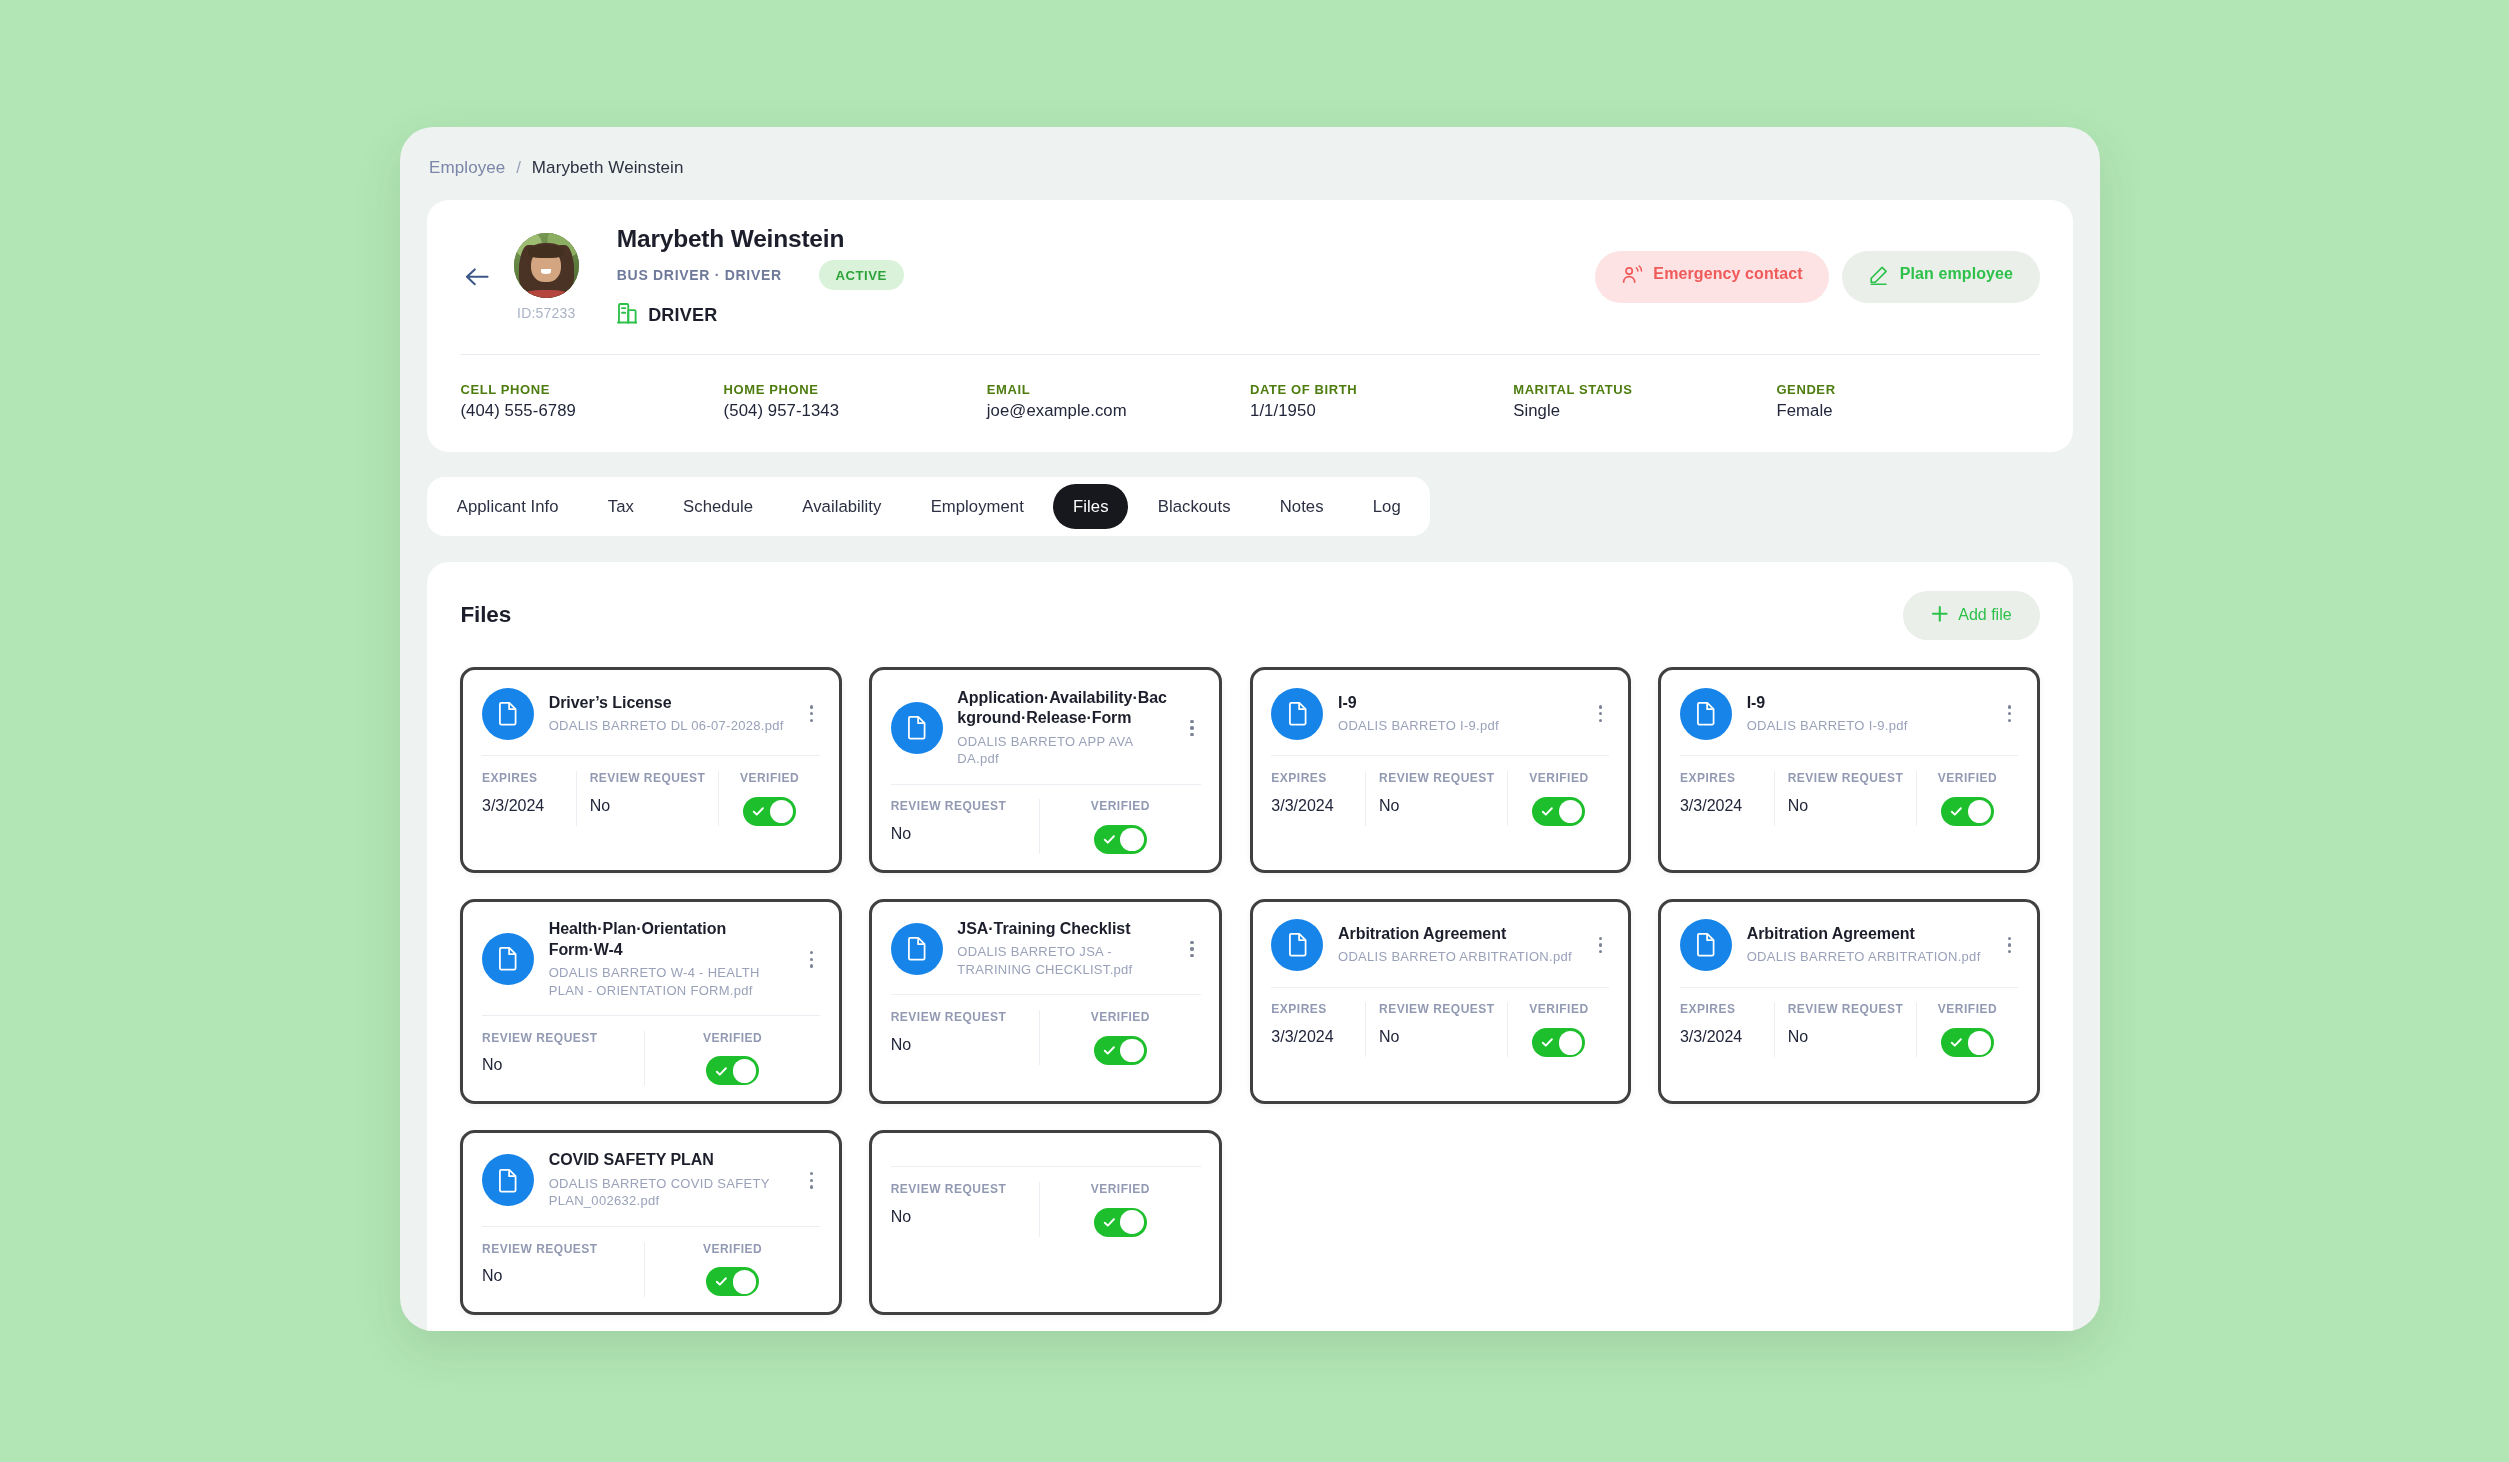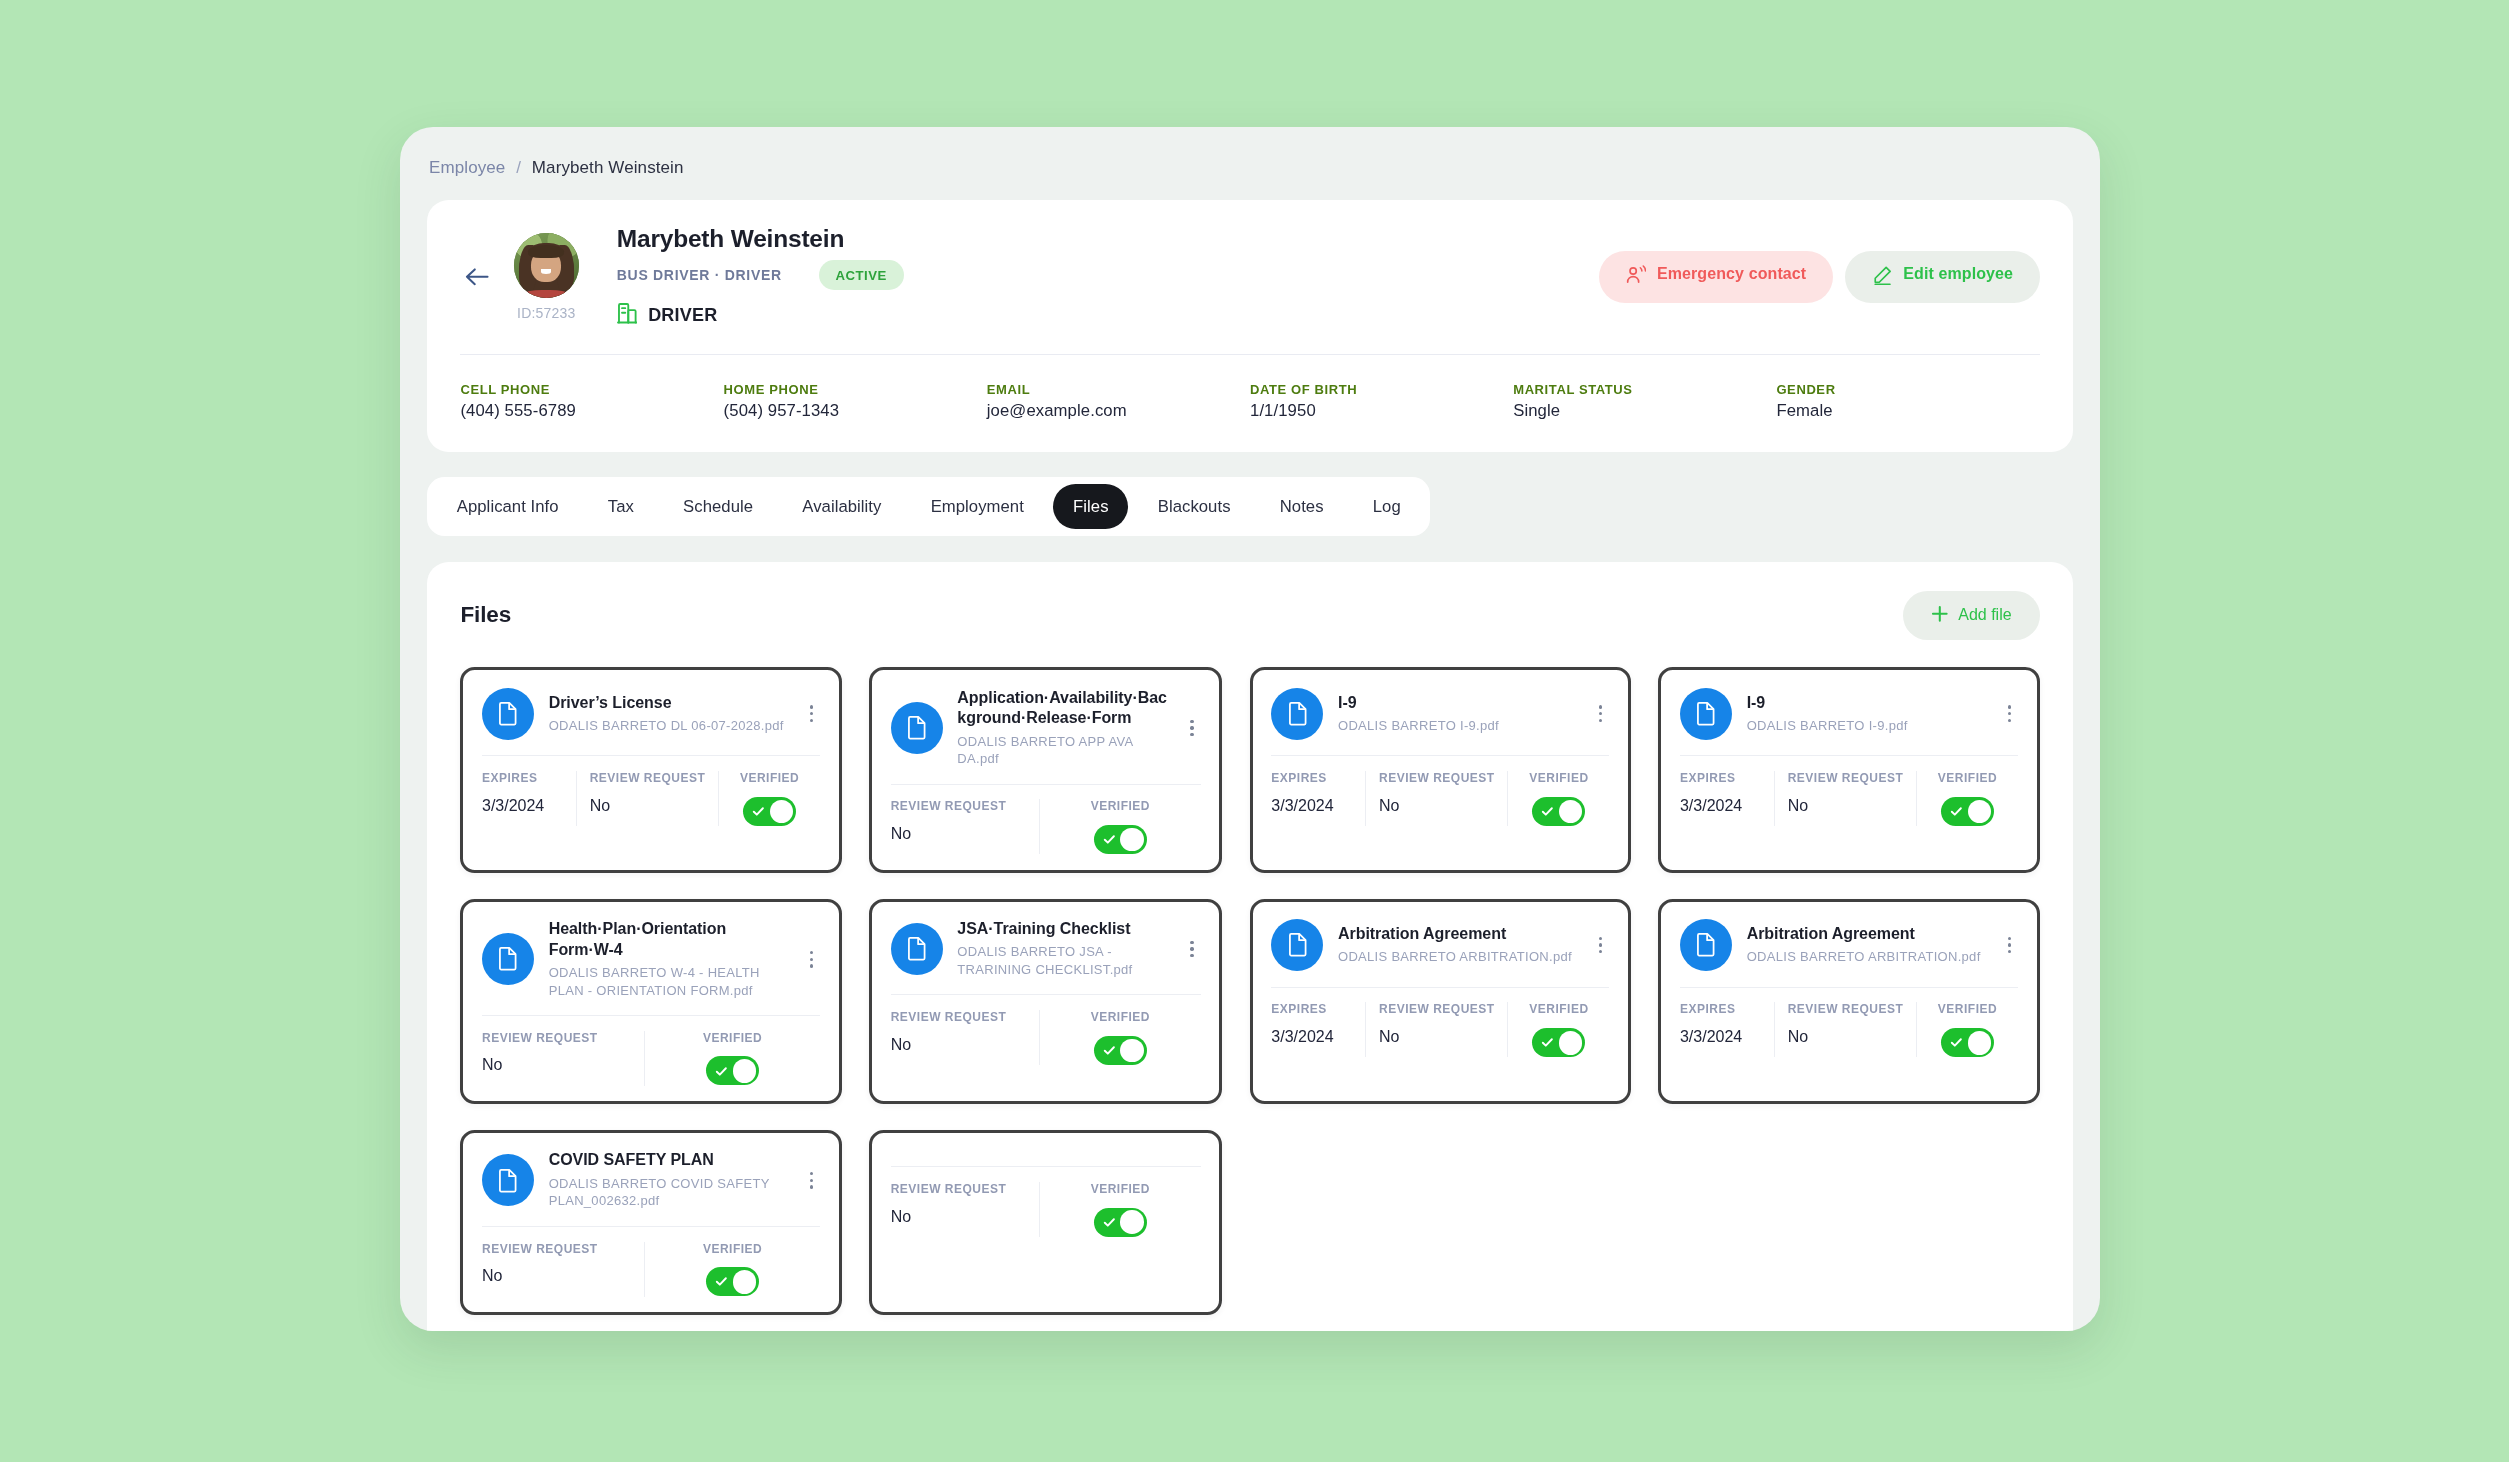--- a/index.html
+++ b/index.html
@@ -453,21 +453,21 @@
           </span>
           <span>Emergency contact</span>
         </button>
         <button class="btn btn-edit">
           <span>
             <svg width="20.6" height="20.6" viewBox="0 0 21 21" fill="none">
               <path d="M14.4 2.4l4.1 4.1L7.4 17.6H3.3v-4.1L14.4 2.4z" stroke="#2dc14a" stroke-width="1.7" stroke-linejoin="round"></path>
               <path d="M3.3 19.6h15" stroke="#2dc14a" stroke-width="1.7" stroke-linecap="round"></path>
             </svg>
           </span>
-          <span>Edit employee</span>
+          <span>Plan employee</span>
         </button>
       </div>
     </div>
 
     <div class="profile-divider"></div>
 
     <div class="details-grid">
       <div>
         <div class="detail-label">CELL PHONE</div>
         <div class="detail-value">(404) 555-6789</div>

